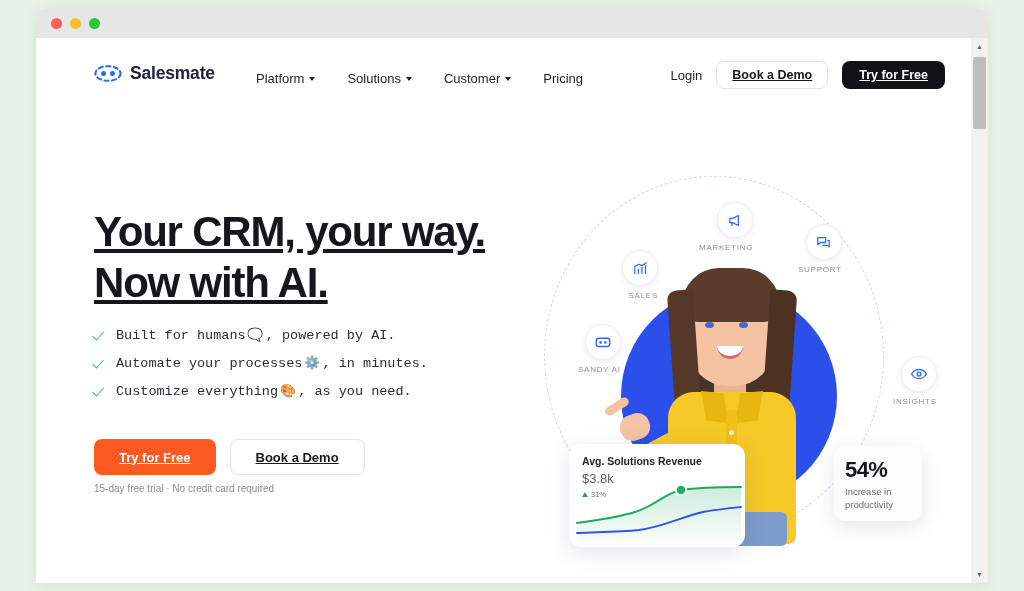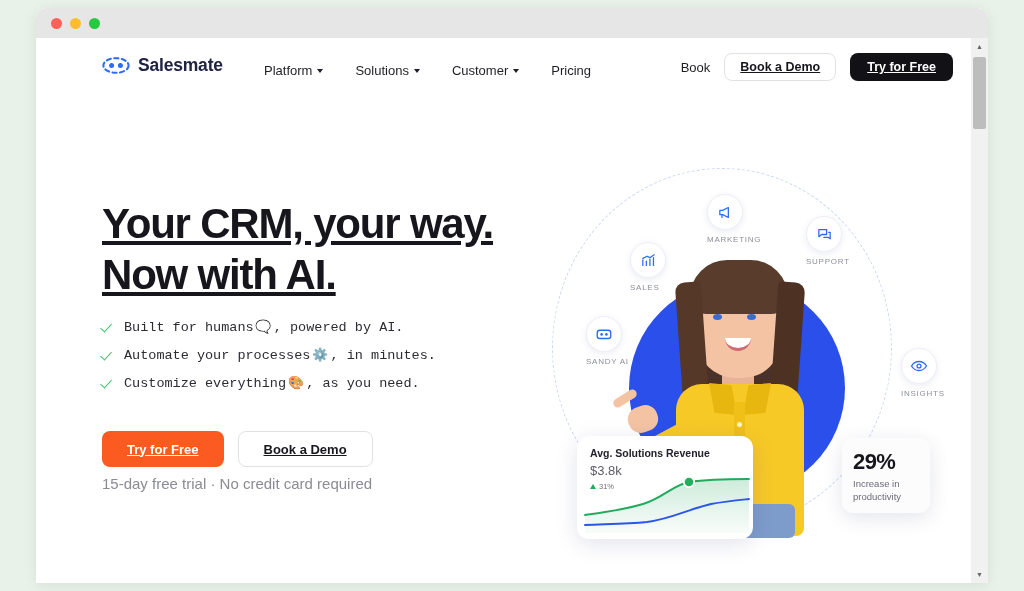--- a/index.html
+++ b/index.html
@@ -27,22 +27,22 @@
   .dot{ width:11px; height:11px; border-radius:50%; }
   .dot.red{ background:#ff6159; }
   .dot.amber{ background:#ffbd2e; }
   .dot.green{ background:#28c941; }
 
   #viewport{
     position:absolute; left:0; top:30px;
     width:952px; height:545px; background:#fff;
   }
   #page-canvas{
-    position:absolute; left:0; top:0; width:981px; height:545px;
-    background:#fff; overflow:hidden;margin-left:8px;
+    position:absolute; left:0; top:8px; width:981px; height:545px;
+    background:#fff; overflow:hidden;
   }
 
   
   #scrollbar{
     position:absolute; right:0; top:30px; width:17px; height:545px;
     background:#f1f1f1;
   }
   #sb-up, #sb-down{
     position:absolute; left:0; width:17px; height:17px;
     display:flex; align-items:center; justify-content:center;
@@ -134,21 +134,21 @@
   #try-free-hero{
     height:36px; padding:0 25px; background:#fb5a20; color:#fff;
     font-size:13px; border-radius:8px;
   }
   #book-demo-hero{
     height:36px; padding:0 25px; background:#fff; color:#17171d;
     font-size:13px; border-radius:8px; border:1px solid #e2e2e6;
   }
   #trial-note{
     position:absolute; left:58px; top:437px;
-    font-size:15px; color:#8b8b96;
+    font-size:10px; color:#8b8b96;
   }
 
   
   #hero-graphic{
     position:absolute; left:460px; top:110px; width:440px; height:420px;
   }
   #orbit-ring{
     position:absolute; left:48px; top:20px; width:340px; height:360px;
     border:1.3px dashed #c9d6f2; border-radius:50%;
   }
@@ -232,21 +232,21 @@
   #p-hand{
     position:absolute; left:-6px; top:150px; width:30px; height:26px;
     background:#f3c3a4; border-radius:12px; transform:rotate(-20deg);
   }
   #p-finger{
     position:absolute; left:-22px; top:138px; width:26px; height:9px;
     background:#f3c3a4; border-radius:6px; transform:rotate(-32deg);
   }
 
   
-  .badge{ position:absolute; display:flex; flex-direction:column; align-items:flex-start; }
+  .badge{ position:absolute; display:flex; flex-direction:column; align-items:flex-end; }
   .badge-circle{
     width:36px; height:36px; border-radius:50%;
     background:#fff; border:1px solid #eceff6;
     box-shadow:0 2px 7px rgba(40,60,120,.09);
     display:flex; align-items:center; justify-content:center;
   }
   .badge-label{
     margin-top:5px; font-size:8px; letter-spacing:.75px;
     color:#8d8f9b; font-weight:400; white-space:nowrap;
   }
@@ -339,21 +339,21 @@
           <span class="nav-item">
             <span>Customer</span>
             <i class="caret"></i>
           </span>
           <span class="nav-item">
             <span>Pricing</span>
           </span>
         </nav>
 
         <div id="header-actions">
-          <span id="login-link">Book</span>
+          <span id="login-link">Login</span>
           <span class="btn" id="book-demo-header">Book a Demo</span>
           <span class="btn" id="try-free-header">Try for Free</span>
         </div>
       </div>
 
       <h1 id="hero-heading">Your CRM, your way.
 Now with AI.</h1>
 
       <div id="hero-list">
         <div class="hero-li">
@@ -490,21 +490,21 @@
             </defs>
             <path d="M8 44 C30 41, 46 39, 66 33 C86 27, 96 14, 112 11 C132 8, 152 8, 172 8
                      L172 62 L8 62 Z" fill="url(#gfill)"></path>
             <path d="M8 44 C30 41, 46 39, 66 33 C86 27, 96 14, 112 11 C132 8, 152 8, 172 8" fill="none" stroke="#21a95c" stroke-width="1.9" stroke-linecap="round"></path>
             <path d="M8 54 C32 53, 50 53, 70 51 C94 48, 112 38, 134 33 C150 30, 162 29, 172 28" fill="none" stroke="#2d55e8" stroke-width="1.9" stroke-linecap="round"></path>
             <circle cx="112" cy="11" r="5.2" fill="#22b05f" stroke="#ffffff" stroke-width="1.8"></circle>
           </svg>
         </div>
 
         <div id="stat-card">
-          <div id="stat-number">29%</div>
+          <div id="stat-number">54%</div>
           <div id="stat-caption">Increase in
 productivity</div>
         </div>
 
       </div>
     </div>
   </div>
 
   <div id="scrollbar">
     <div id="sb-up">▲</div>

